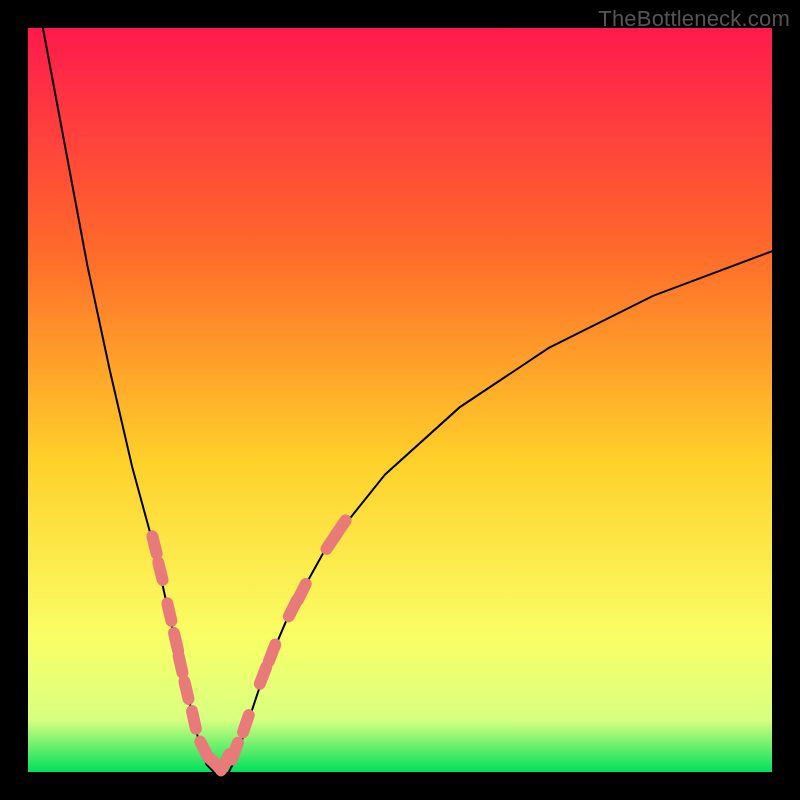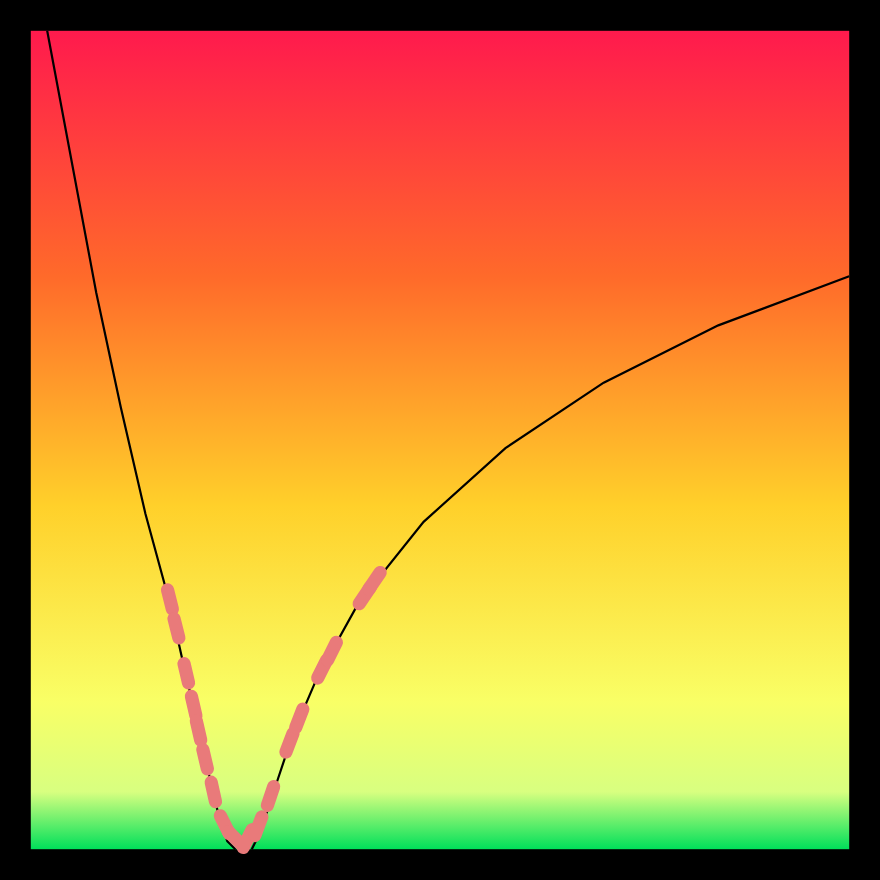--- a/index.html
+++ b/index.html
@@ -72,13 +72,14 @@
           <line x1="231.9" y1="655.7" x2="238.3" y2="638.9" stroke="#e97a7a" stroke-width="12" stroke-linecap="round"></line>
           <line x1="240.8" y1="633.4" x2="247.3" y2="616.6" stroke="#e97a7a" stroke-width="12" stroke-linecap="round"></line>
           <line x1="260.8" y1="588.4" x2="268.9" y2="572.3" stroke="#e97a7a" stroke-width="12" stroke-linecap="round"></line>
           <line x1="269.8" y1="572.0" x2="277.8" y2="555.9" stroke="#e97a7a" stroke-width="12" stroke-linecap="round"></line>
           <line x1="298.5" y1="520.8" x2="308.6" y2="505.9" stroke="#e97a7a" stroke-width="12" stroke-linecap="round"></line>
           <line x1="307.4" y1="507.4" x2="317.6" y2="492.5" stroke="#e97a7a" stroke-width="12" stroke-linecap="round"></line>
         </g>
     </svg>
   </div>
 
+  <div class="watermark">TheBottleneck.com</div>
 </div>
 
 </body></html>

